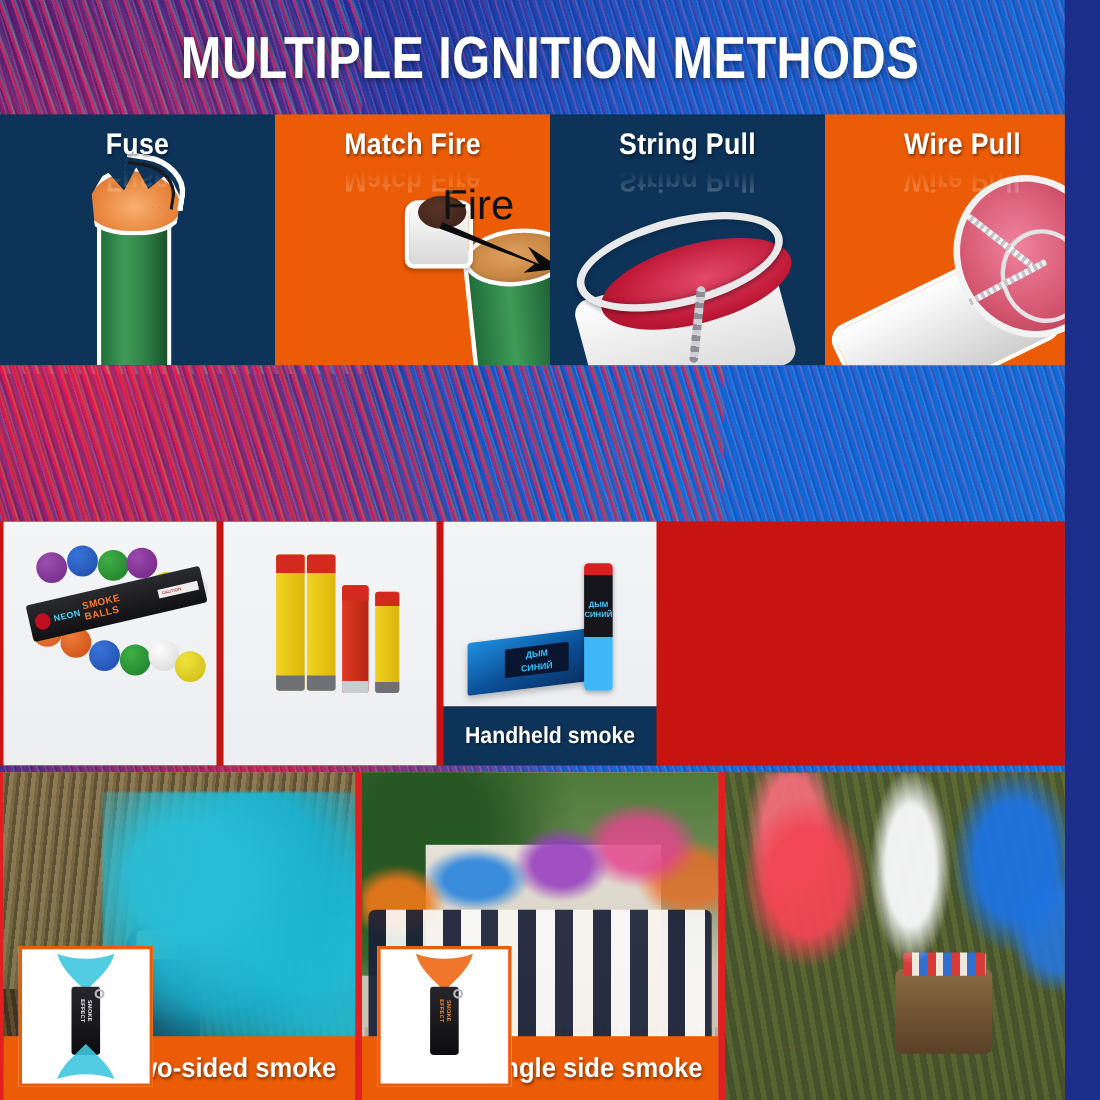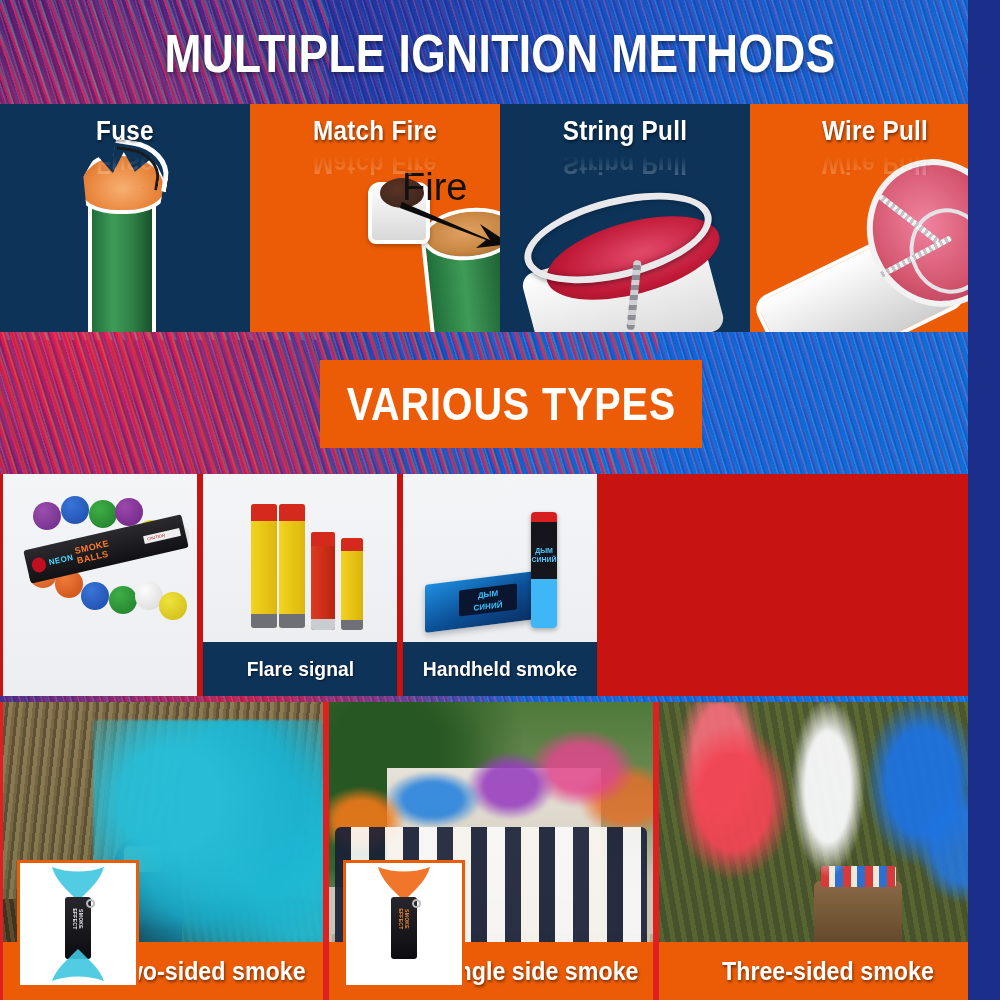--- a/index.html
+++ b/index.html
@@ -479,23 +479,20 @@
       <div class="wp-ring"></div>
       <div class="wp-str1"></div>
       <div class="wp-str2"></div>
       <div class="m-label">
         <span>Wire Pull</span>
         <span class="refl">Wire Pull</span>
       </div>
     </div>
   </div>
 
-  <div class="types-banner">
-    <span>VARIOUS TYPES</span>
-  </div>
 
   <div class="types-row">
 
 
     <div class="type-card">
       <div class="tc-img">
         <div class="ball" style="left:26px;top:86px;background:radial-gradient(circle at 35% 30%,#f08a4c,#d4551c);"></div>
         <div class="ball" style="left:52px;top:96px;background:radial-gradient(circle at 35% 30%,#ef7b3a,#c94d14);"></div>
         <div class="ball" style="left:30px;top:28px;background:radial-gradient(circle at 35% 30%,#9a4fae,#6d2a86);"></div>
         <div class="ball" style="left:58px;top:22px;background:radial-gradient(circle at 35% 30%,#3a74d8,#1c4aa8);"></div>
@@ -529,23 +526,20 @@
         </div>
         <div class="flare" style="left:108px;top:58px;width:24px;height:98px;background:linear-gradient(90deg,#e03a22,#b72410);">
           <div class="cap-red"></div>
           <div class="foot" style="background:#c9ccd0;"></div>
         </div>
         <div class="flare" style="left:138px;top:64px;width:22px;height:92px;background:linear-gradient(90deg,#f2d321,#d9b40a);">
           <div class="cap-red"></div>
           <div class="foot"></div>
         </div>
       </div>
-      <div class="tc-label">
-        <span>Flare signal</span>
-      </div>
     </div>
 
     <div class="type-card">
       <div class="tc-img">
         <div class="hh-box">
           <div class="tag">
             <div>ДЫМ</div>
             <div>СИНИЙ</div>
           </div>
         </div>
@@ -611,19 +605,16 @@
       </div>
     </div>
 
     <div class="usage u3">
       <div class="u-photo ph-stump">
         <div class="foliage"></div>
         <div class="stump"></div>
         <div class="devices"></div>
         <div class="smoke-rwb"></div>
       </div>
-      <div class="u-bar">
-        <span>Three-sided smoke</span>
-      </div>
     </div>
   </div>
 
 </div>
 
 </body></html>

